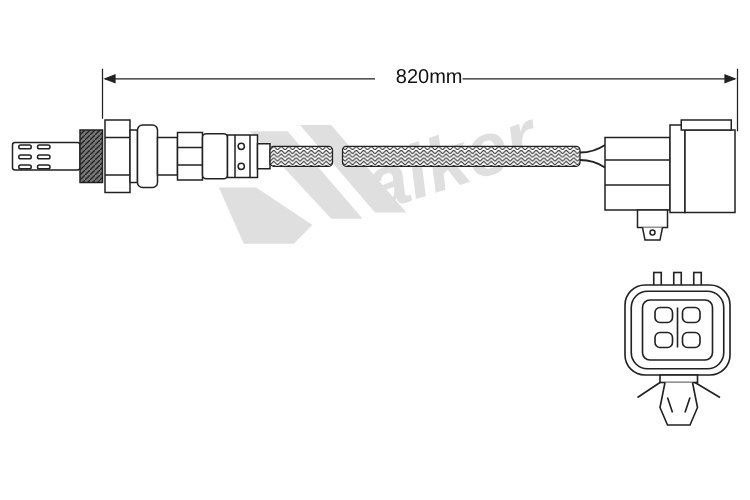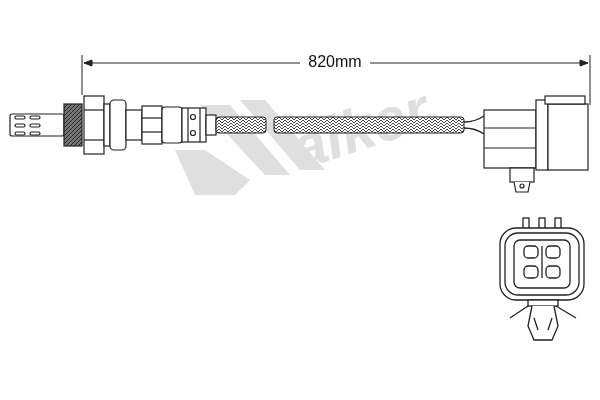--- a/index.html
+++ b/index.html
@@ -1,18 +1,18 @@
 <!DOCTYPE html>
 <html><head>
   <meta charset="utf-8">
   <style>
     html, body { margin:0; padding:0; background:#ffffff; }
     body { width:600px; height:400px; position:relative; overflow:hidden; font-family:"Liberation Sans", sans-serif; }
     #stage { position:absolute; left:0; top:0; width:600px; height:400px; }
-    .dim-label { position:absolute; left:300px; top:52px; width:70px; text-align:center; font-size:16px; color:#111; background:#fff; line-height:20px; }
+    .dim-label { position:absolute; left:300px; top:52px; width:70px; text-align:right; font-size:16px; color:#111; background:#fff; line-height:20px; }
   </style>
 </head>
 <body>
 
 <div id="stage">
   <svg width="600" height="400" viewBox="0 0 600 400" xmlns="http://www.w3.org/2000/svg">
     <defs>
       <pattern id="braid" width="6" height="6" patternUnits="userSpaceOnUse">
         <rect width="6" height="6" fill="#fff"></rect>
         <path d="M0 3 L3 0 L6 3 M0 6 L3 3 L6 6" stroke="#333" stroke-width="0.9" fill="none"></path>

